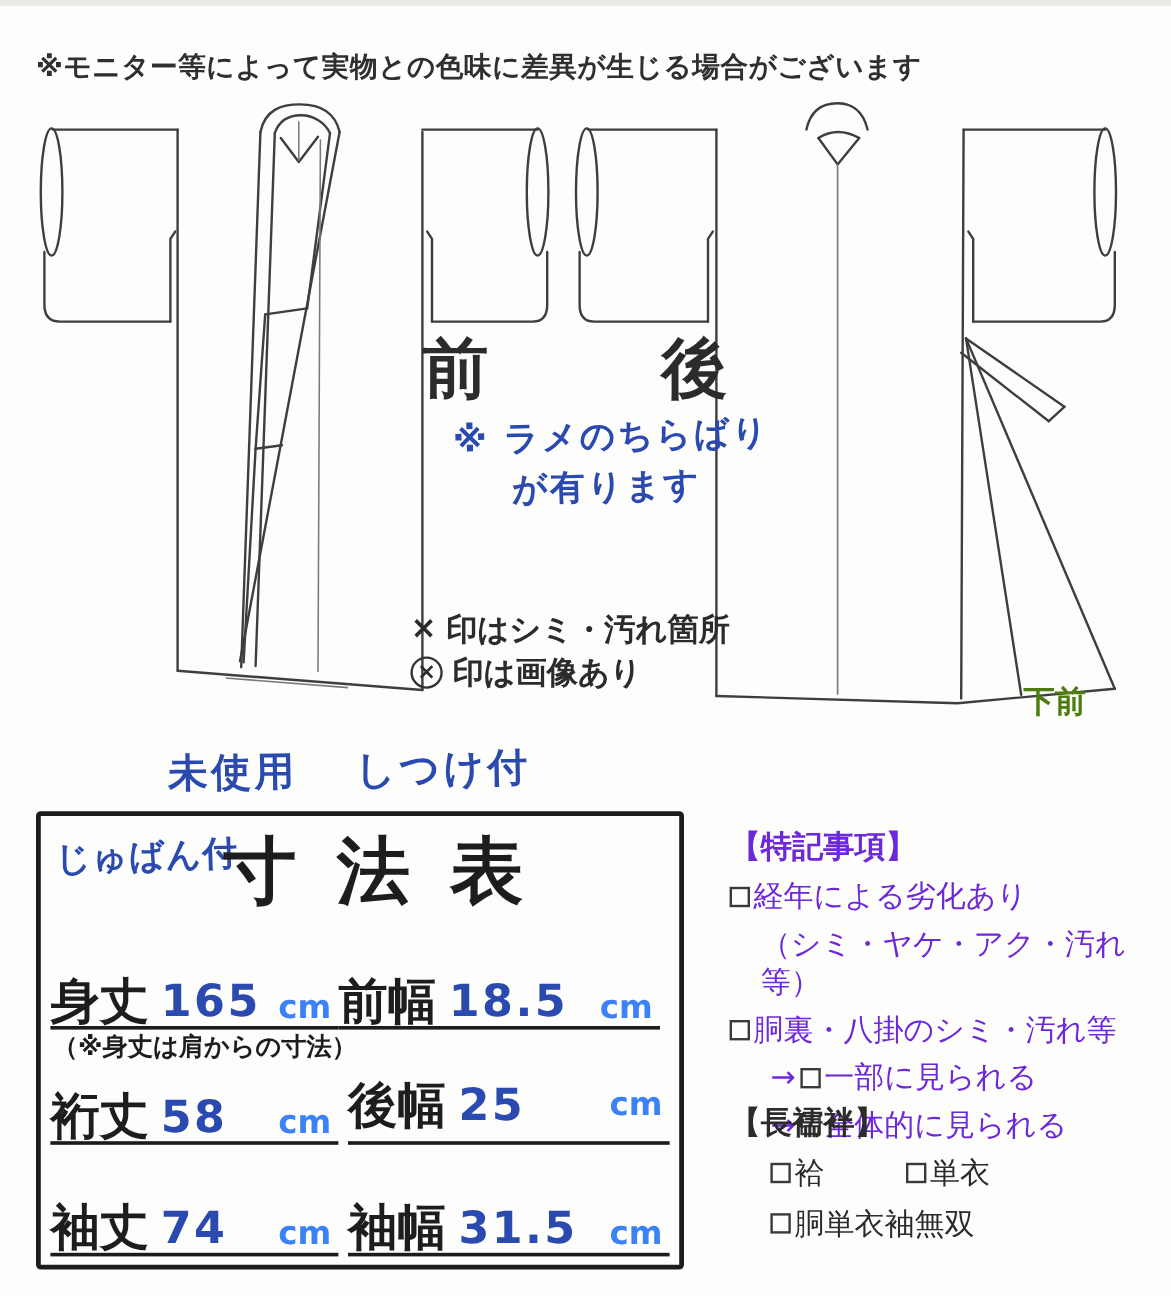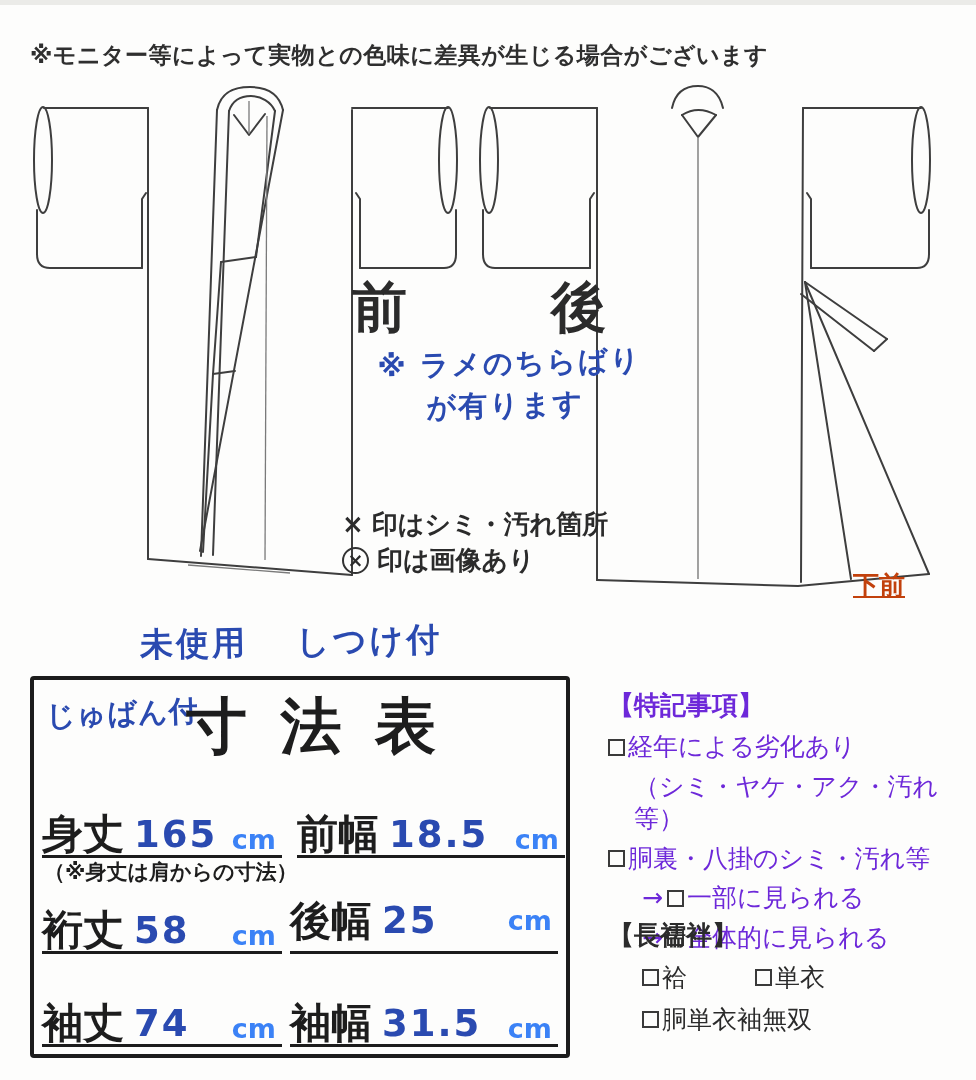--- a/index.html
+++ b/index.html
@@ -3,21 +3,21 @@
 <meta charset="utf-8">
 <style>
   html,body{margin:0;padding:0;background:#ffffff;}
   .page{position:relative;width:976px;height:1080px;background:#fdfdfc;overflow:hidden;
         font-family:"DejaVu Sans","Liberation Sans",sans-serif;color:#262626;}
   .scan-edge{position:absolute;left:0;top:0;width:100%;height:5px;background:#ebebe8;}
   .disclaimer{position:absolute;left:30px;top:40px;font-size:23px;font-weight:600;
               color:#2f2f2f;letter-spacing:0.5px;white-space:nowrap;}
   svg.draw{position:absolute;}
   .big-label{position:absolute;font-size:55px;font-weight:600;color:#2b2b2b;line-height:1;}
-  .small-label{position:absolute;font-size:26px;font-weight:600;color:#c2410c;line-height:1;text-decoration:underline;}
+  .small-label{position:absolute;font-size:26px;font-weight:600;color:#4d7c0f;line-height:1;}
   .hand{color:#2a4ab0;}
   .lame-note{position:absolute;left:378px;top:342px;font-size:29px;line-height:1.45;
              font-weight:600;letter-spacing:2px;transform:rotate(-1.5deg);}
   .lame-note .l2{padding-left:48px;}
   .legend{position:absolute;left:342px;top:506px;font-size:26px;font-weight:600;color:#2b2b2b;}
   .legend-row{display:flex;align-items:center;gap:8px;height:36px;}
   .xmark{font-size:26px;font-weight:700;}
   .circx{display:inline-flex;align-items:center;justify-content:center;width:27px;height:27px;
          border:2.5px solid #333;border-radius:50%;font-size:19px;font-weight:700;box-sizing:border-box;}
   .above-table{position:absolute;left:140px;top:620px;font-size:33px;font-weight:600;
@@ -143,21 +143,21 @@
 
   <div class="size-table">
     <div class="juban hand">じゅばん付</div>
     <div class="size-title">寸法表</div>
 
     <div class="mrow" style="left:8px;top:116px;width:240px;">
       <span class="mlabel">身丈</span>
       <span class="mvalue hand">165</span>
       <span class="munit">cm</span>
     </div>
-    <div class="mrow" style="left:263px;top:116px;width:268px;">
+    <div class="mrow" style="left:248px;top:116px;width:268px;">
       <span class="mlabel">前幅</span>
       <span class="mvalue hand">18.5</span>
       <span class="munit">cm</span>
     </div>
     <div class="mnote">（※身丈は肩からの寸法）</div>
 
     <div class="mrow" style="left:8px;top:212px;width:240px;">
       <span class="mlabel">裄丈</span>
       <span class="mvalue hand">58</span>
       <span class="munit">cm</span>

